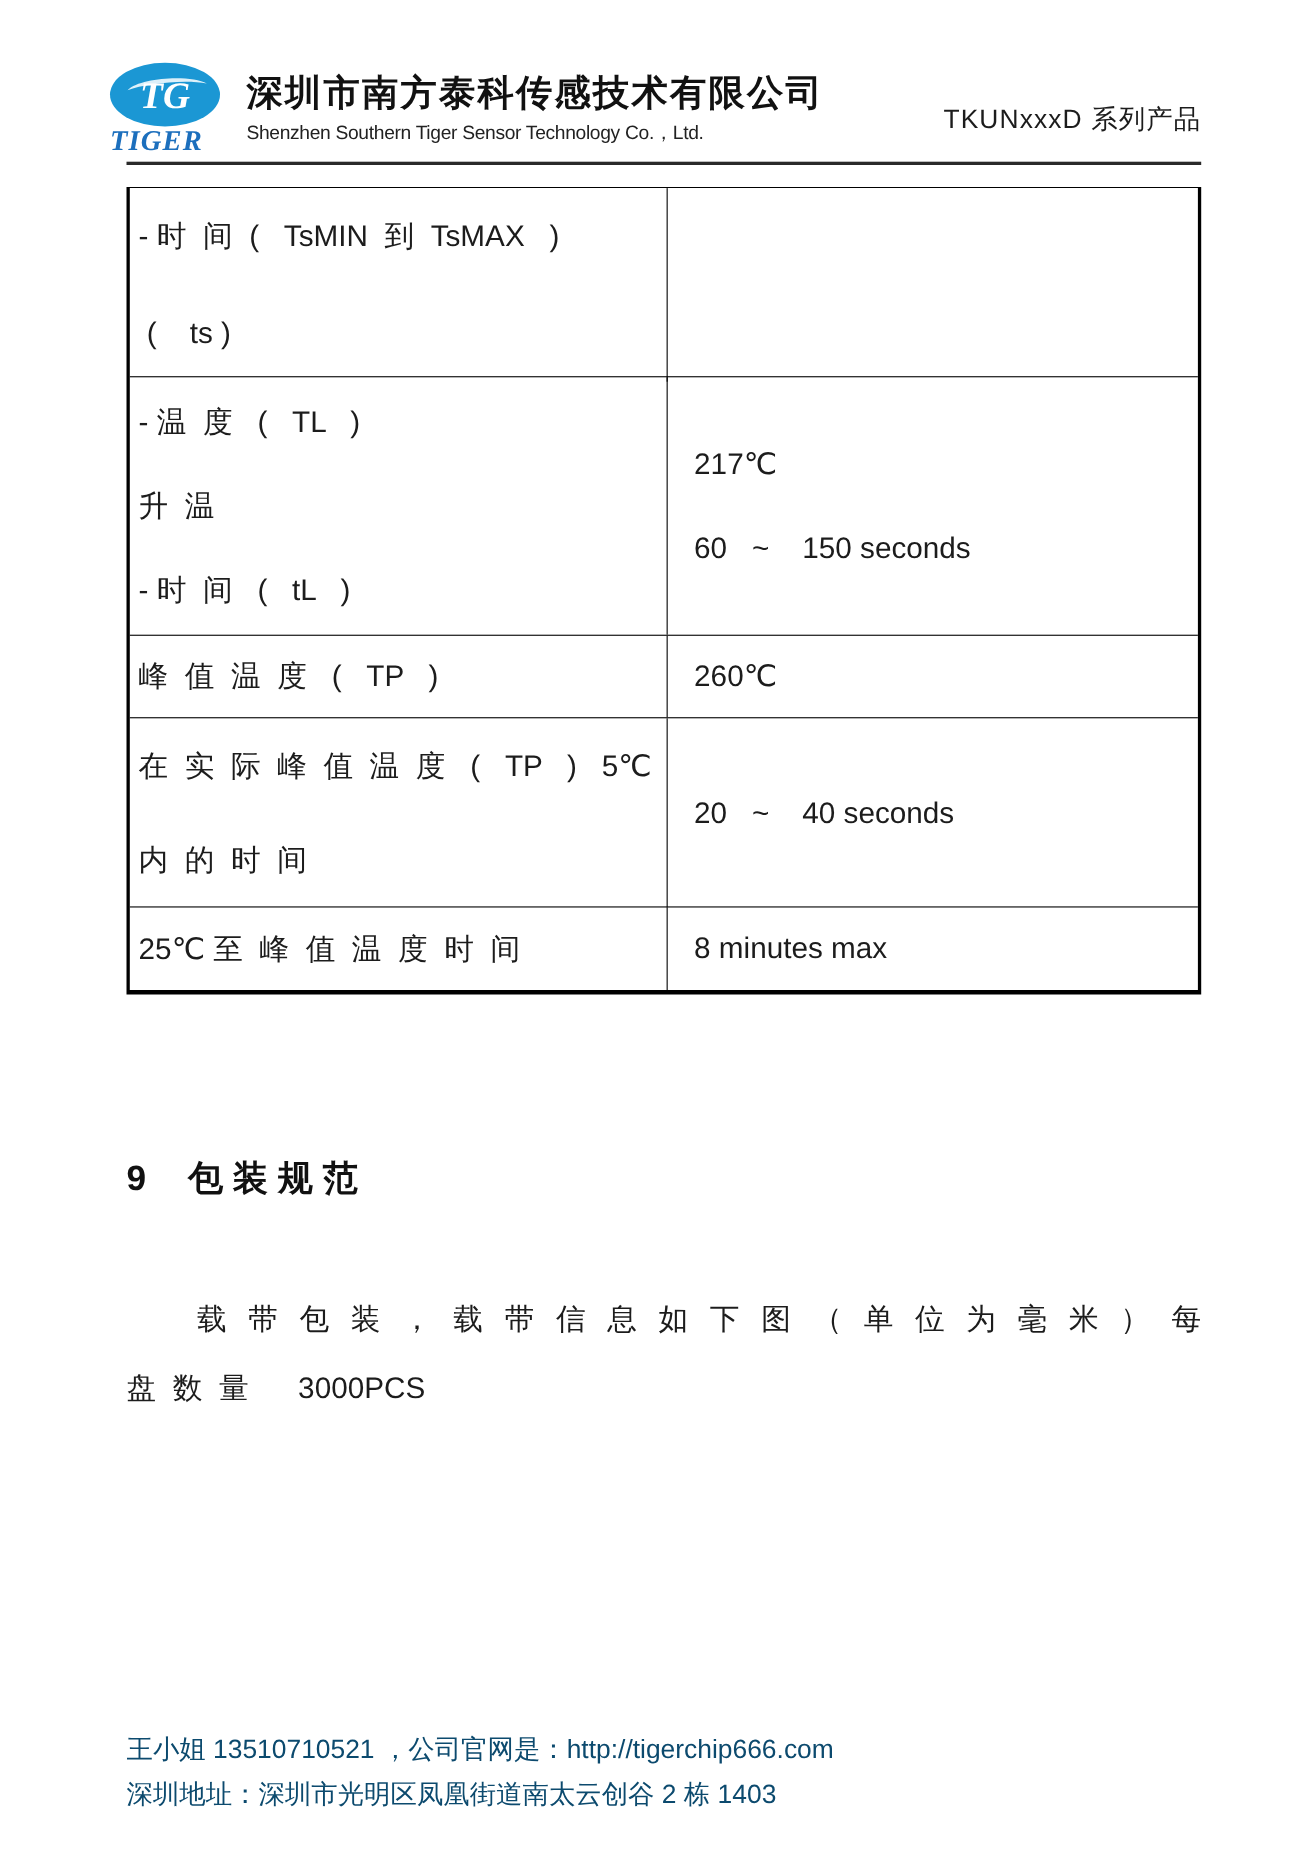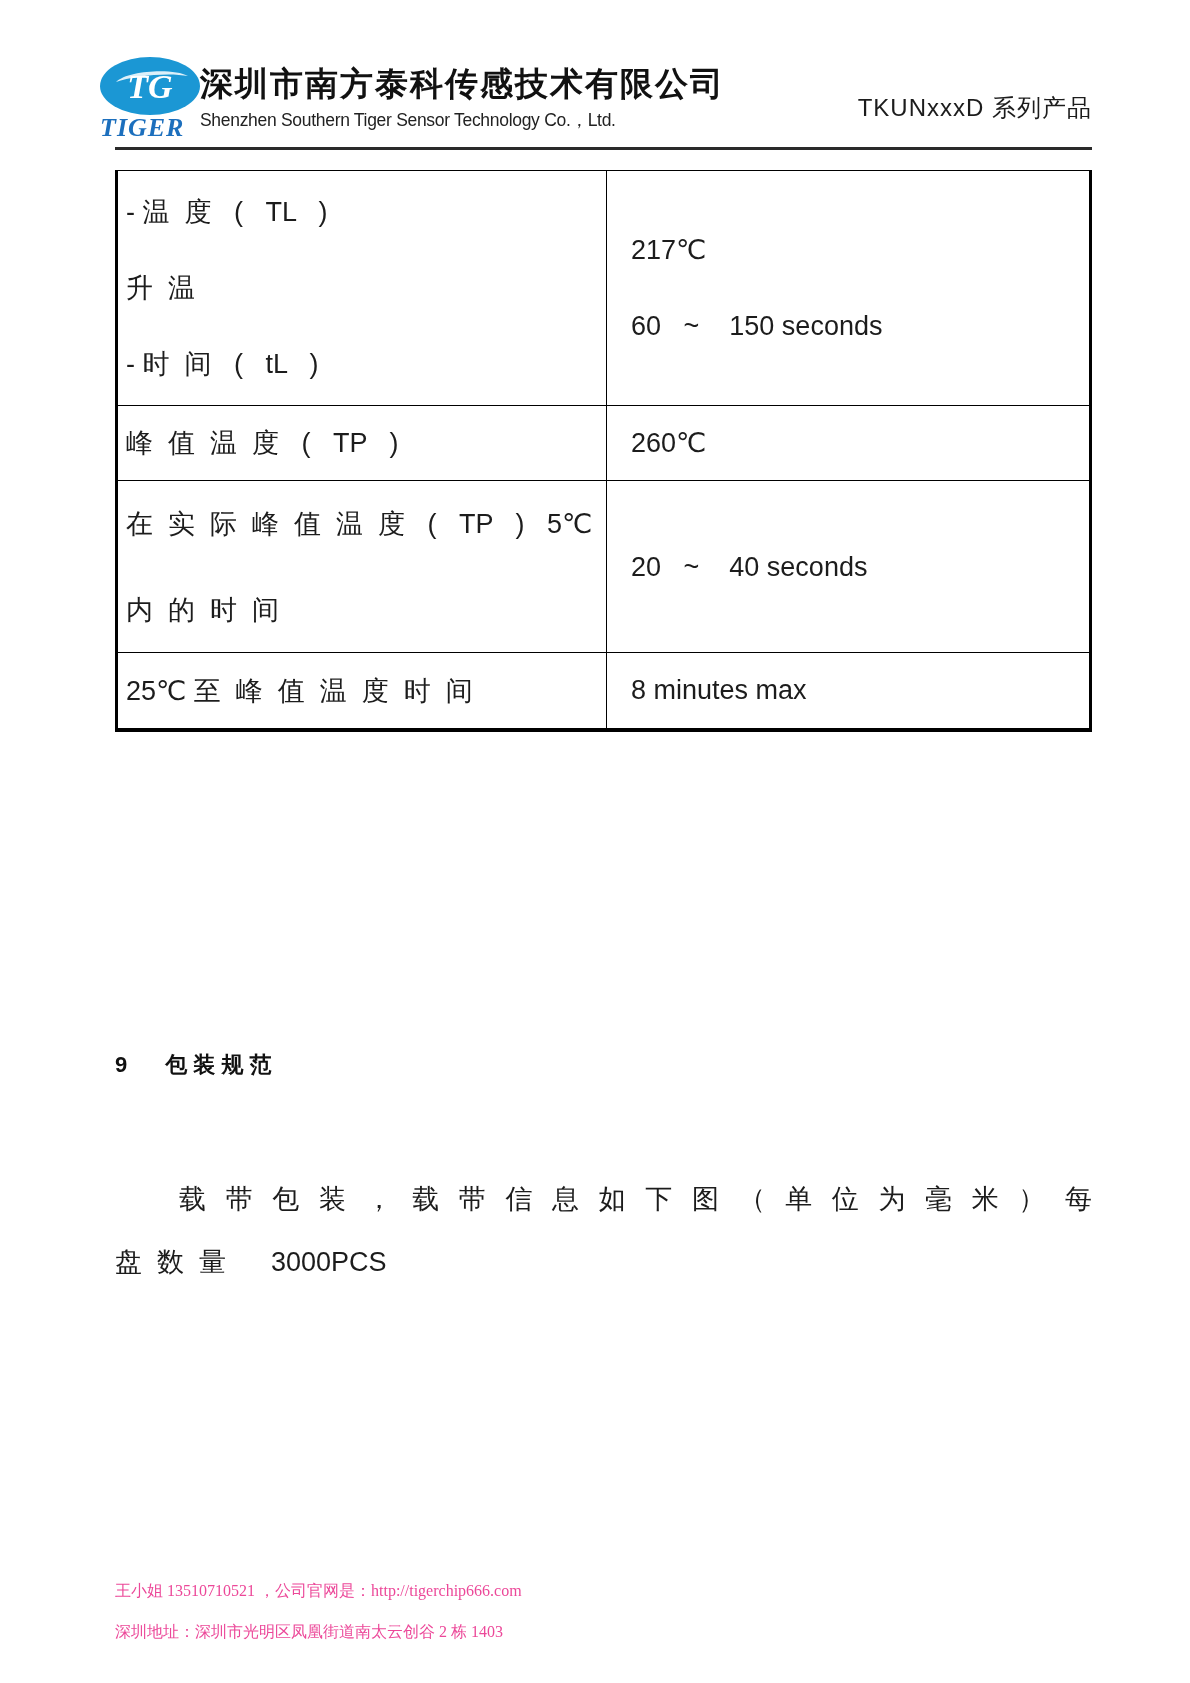--- a/index.html
+++ b/index.html
@@ -8,21 +8,21 @@
     width:1190px;height:1683px;
     margin:0 auto;
     background:#ffffff;
     font-family:"Liberation Sans","DejaVu Sans",sans-serif;
     color:#1c1c1c;
     overflow:hidden;
   }
   
   .logo{position:absolute;left:98px;top:56px;width:108px;height:84px;}
   .logo svg{display:block;}
-  .company{position:absolute;left:200px;top:62px;}
+  .company{position:absolute;left:224px;top:62px;}
   .company-cn{font-size:33px;font-weight:bold;color:#111;letter-spacing:2px;line-height:44px;}
   .company-en{font-size:17.5px;color:#222;letter-spacing:-0.3px;line-height:24px;margin-top:2px;}
   .product-series{position:absolute;right:98px;top:92px;font-size:24px;color:#1c1c1c;letter-spacing:1px;margin-left:20px;}
   .header-rule{position:absolute;left:115px;top:147px;width:977px;height:2.5px;background:#2a2a2a;}
   
   .spec-table{
     position:absolute;left:115px;top:170px;width:977px;
     box-sizing:border-box;
     border-left:3px solid #000;
     border-right:3px solid #000;
@@ -30,27 +30,27 @@
     border-bottom:4px solid #000;
     font-size:27px;
   }
   .trow{display:grid;grid-template-columns:489px 1fr;border-bottom:1.5px solid #000;box-sizing:border-box;}
   .trow:last-child{border-bottom:none;}
   .tcell{display:flex;flex-direction:column;justify-content:center;box-sizing:border-box;}
   .tcell.left{border-right:1.5px solid #000;padding-left:8px;}
   .tcell.right{padding-left:24px;}
   .tline{white-space:pre;}
   
-  .section-heading{position:absolute;left:115px;top:1050px;font-size:22px;font-weight:bold;color:#111;text-align:right;}
+  .section-heading{position:absolute;left:115px;top:1050px;font-size:32px;font-weight:bold;color:#111;text-align:right;}
   .section-heading .sec-num{display:inline-block;margin-right:38px;}
   .body-paragraph{position:absolute;left:115px;top:1168px;width:977px;font-size:27px;line-height:63px;color:#1c1c1c;}
   .p-line1{text-align:justify;text-align-last:justify;text-indent:64px;white-space:normal;}
   .p-line2{white-space:pre;}
   
-  .page-footer{position:absolute;left:115px;top:1570px;font-size:16px;line-height:41px;color:#ec4899;font-family:Liberation Serif, serif;}
+  .page-footer{position:absolute;left:115px;top:1570px;font-size:24px;line-height:41px;color:#0c4a6e;}
 </style>
 </head>
 <body>
 
 <div class="page">
 
   <div class="logo">
     <svg width="108" height="84" viewBox="0 0 108 84">
       <ellipse cx="52" cy="30" rx="50" ry="29" fill="#1b97d4"></ellipse>
       <path d="M18 26 C30 14, 76 12, 90 20 C70 16, 34 20, 18 26 Z" fill="#ffffff" opacity="0.85"></path>
@@ -60,20 +60,27 @@
   </div>
   <div class="company">
     <div class="company-cn">深圳市南方泰科传感技术有限公司</div>
     <div class="company-en">Shenzhen Southern Tiger Sensor Technology Co.，Ltd.</div>
   </div>
   <div class="product-series">TKUNxxxD 系列产品</div>
   <div class="header-rule"></div>
 
   <div class="spec-table">
 
+    <div class="trow" style="height:172px">
+      <div class="tcell left" style="line-height:88px">
+        <div class="tline">- 时  间  (   TsMIN  到  TsMAX   )</div>
+        <div class="tline"> (    ts )</div>
+      </div>
+      <div class="tcell right"></div>
+    </div>
 
     <div class="trow" style="height:235px">
       <div class="tcell left" style="line-height:76px">
         <div class="tline">- 温  度   (   TL   )</div>
         <div class="tline">升  温</div>
         <div class="tline">- 时  间   (   tL   )</div>
       </div>
       <div class="tcell right" style="line-height:76px">
         <div class="tline">217℃</div>
         <div class="tline">60   ~    150 seconds</div>

